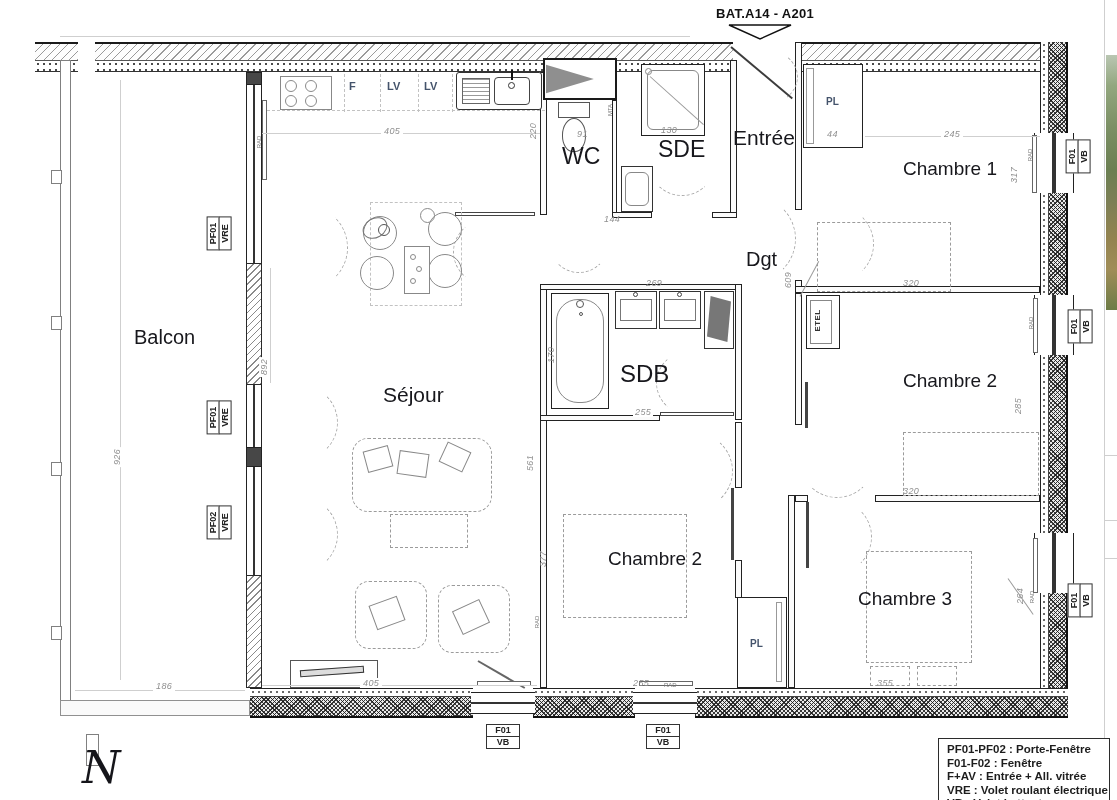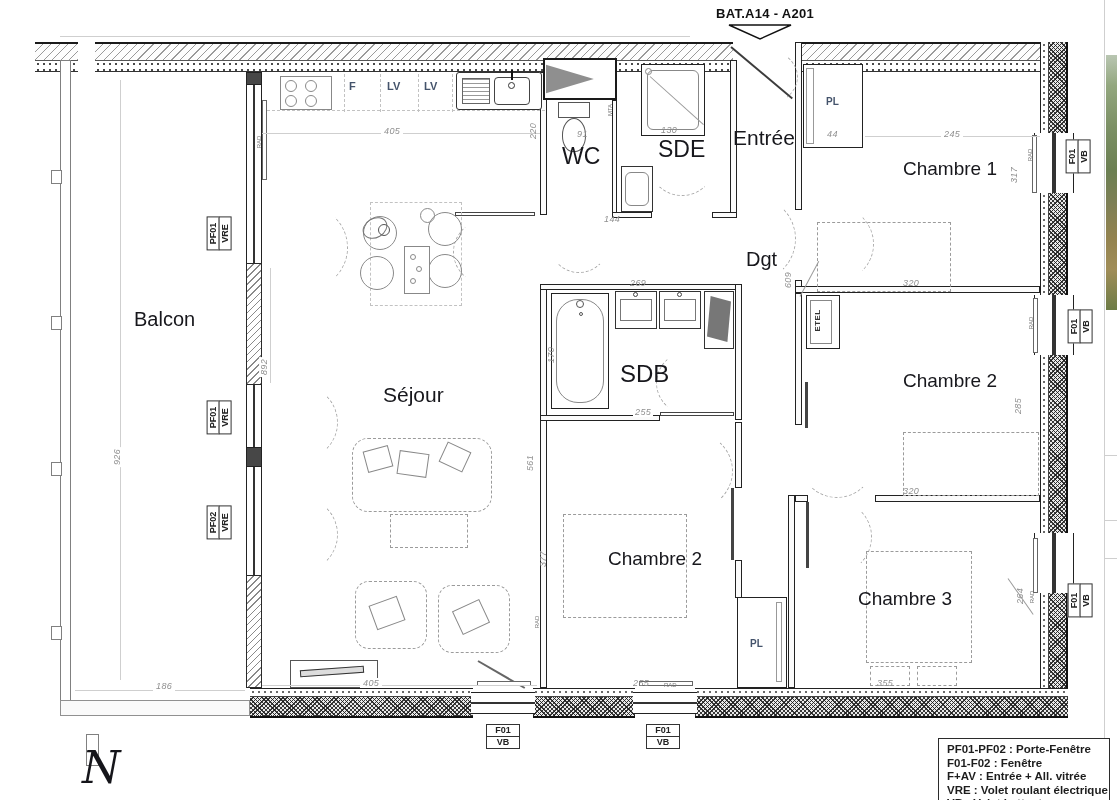--- a/index.html
+++ b/index.html
@@ -250,21 +250,21 @@
 <div class="abs sol" style="left:290px;top:660px;width:88px;height:28px;border-color:#555"></div>
 <div class="abs" style="left:300px;top:668px;width:64px;height:7px;border:1px solid #333;background:#ddd;transform:rotate(-4deg)"></div>
 
 <div class="abs dash" style="left:817px;top:222px;width:134px;height:70px"></div>
 <div class="abs dash" style="left:903px;top:432px;width:136px;height:64px"></div>
 <div class="abs dash" style="left:866px;top:551px;width:106px;height:112px"></div>
 <div class="abs dash" style="left:870px;top:666px;width:40px;height:20px"></div>
 <div class="abs dash" style="left:917px;top:666px;width:40px;height:20px"></div>
 <div class="abs dash" style="left:563px;top:514px;width:124px;height:104px"></div>
 
-<div class="abs room" style="left:134px;top:308px">Balcon</div>
+<div class="abs room" style="left:134px;top:326px">Balcon</div>
 <div class="abs room" style="left:383px;top:383px;font-size:21px">Séjour</div>
 <div class="abs room" style="left:562px;top:143px;font-size:23px">WC</div>
 <div class="abs room" style="left:658px;top:136px;font-size:23px">SDE</div>
 <div class="abs room" style="left:733px;top:126px;font-size:21px">Entrée</div>
 <div class="abs room" style="left:746px;top:248px">Dgt</div>
 <div class="abs room" style="left:620px;top:360px;font-size:24px">SDB</div>
 <div class="abs room" style="left:903px;top:158px;font-size:19px">Chambre 1</div>
 <div class="abs room" style="left:903px;top:370px;font-size:19px">Chambre 2</div>
 <div class="abs room" style="left:858px;top:588px;font-size:19px">Chambre 3</div>
 <div class="abs room" style="left:608px;top:548px;font-size:19px">Chambre 2</div>
@@ -307,21 +307,21 @@
 <div class="abs gline" style="left:120px;top:80px;width:1px;height:600px"></div>
 <div class="abs gline" style="left:270px;top:268px;width:1px;height:115px"></div>
 <div class="abs gline" style="left:75px;top:690px;width:170px;height:1px"></div>
 <div class="abs gline" style="left:262px;top:685px;width:275px;height:1px"></div>
 
 <div class="abs dim" style="left:381px;top:126px;background:#fff;padding:0 3px">405</div>
 <div class="abs dim rot" style="left:525px;top:126px">220</div>
 <div class="abs dim" style="left:577px;top:129px">91</div>
 <div class="abs dim" style="left:661px;top:125px">130</div>
 <div class="abs dim" style="left:604px;top:214px">144</div>
-<div class="abs dim" style="left:630px;top:278px">269</div>
+<div class="abs dim" style="left:646px;top:278px">269</div>
 <div class="abs dim" style="left:827px;top:129px">44</div>
 <div class="abs dim" style="left:941px;top:129px;background:#fff;padding:0 3px">245</div>
 <div class="abs dim rot" style="left:1006px;top:170px">317</div>
 <div class="abs dim" style="left:903px;top:278px">320</div>
 <div class="abs dim rot" style="left:780px;top:275px">609</div>
 <div class="abs dim rot" style="left:1010px;top:401px">285</div>
 <div class="abs dim" style="left:903px;top:486px">320</div>
 <div class="abs dim rot" style="left:543px;top:350px">170</div>
 <div class="abs dim" style="left:633px;top:407px;background:#fff;padding:0 2px">255</div>
 <div class="abs dim rot" style="left:522px;top:458px">561</div>

